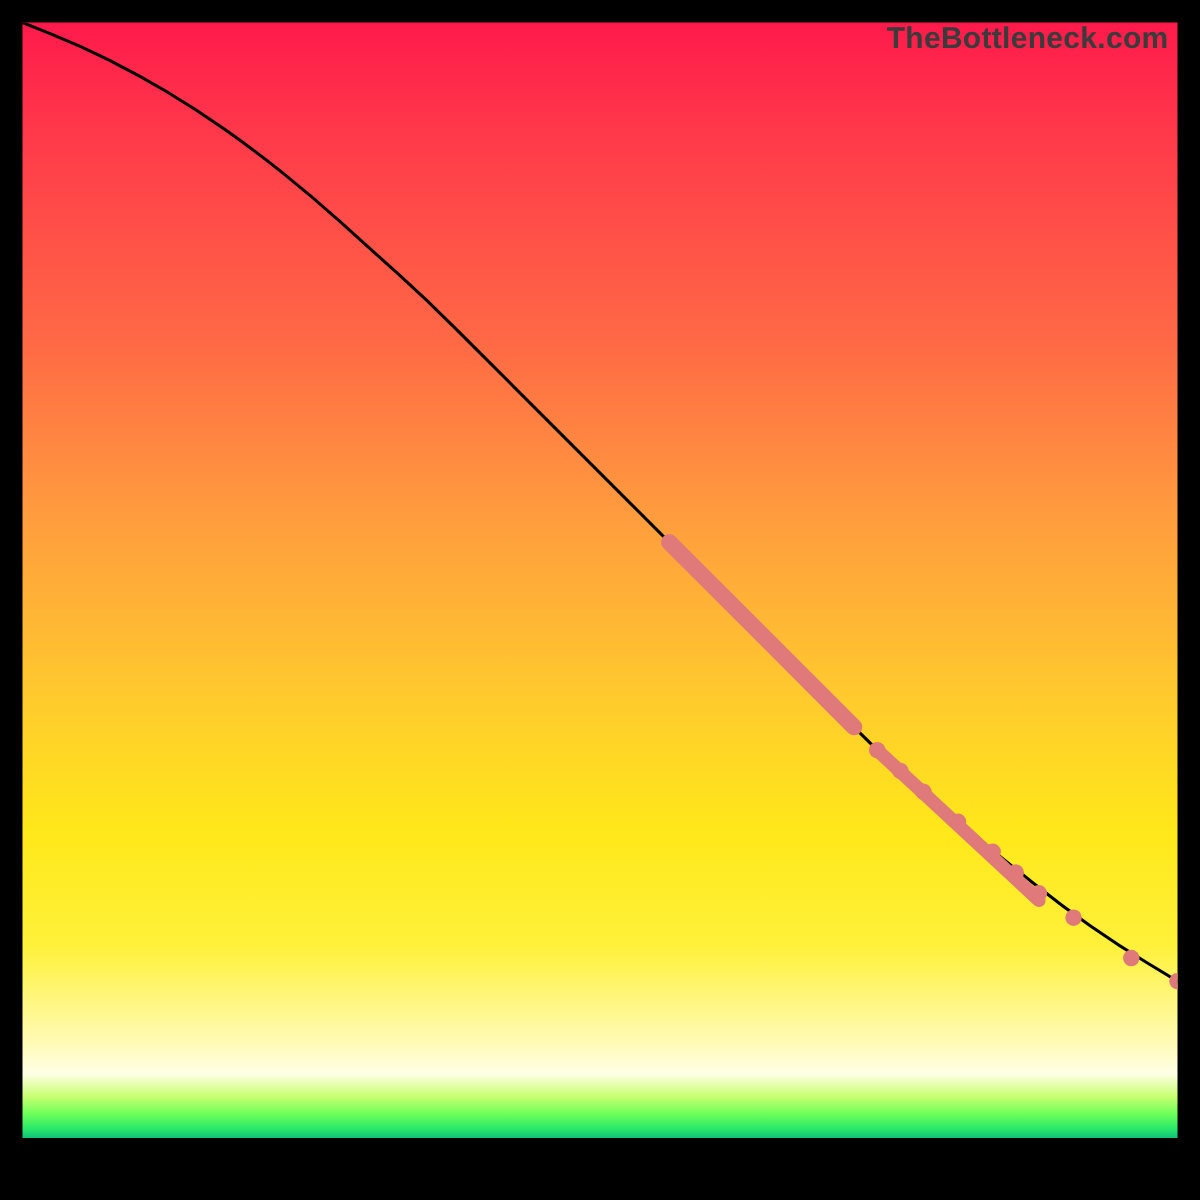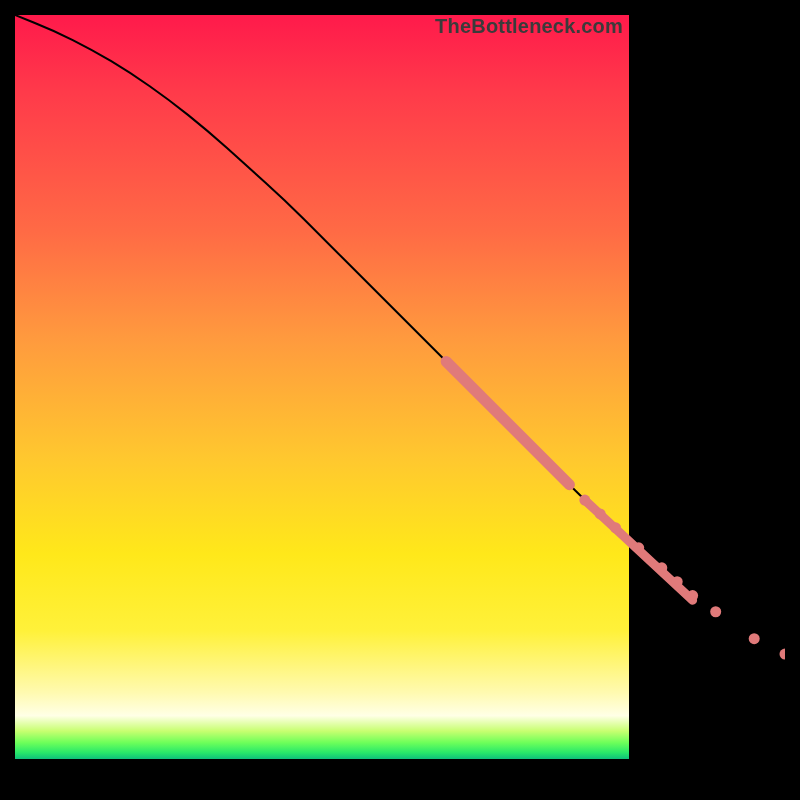--- a/index.html
+++ b/index.html
@@ -14,21 +14,21 @@
   .stage {
     position: relative;
     width: 800px;
     height: 800px;
     background: #000;
   }
   .plot {
     position: absolute;
     left: 15px;
     top: 15px;
-    width: 614px;
+    width: 770px;
     height: 770px;
     box-sizing: border-box;
     
     background: linear-gradient(
       to bottom,
       #ff1a4b 0%,
       #ff3a4a 10%,
       #ff6a45 28%,
       #ff9a3e 42%,
       #ffc92e 58%,

